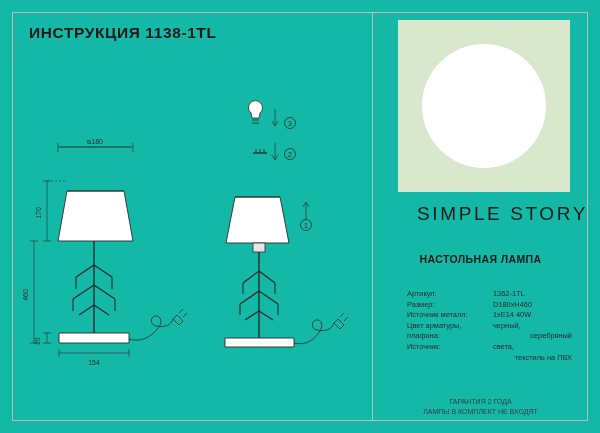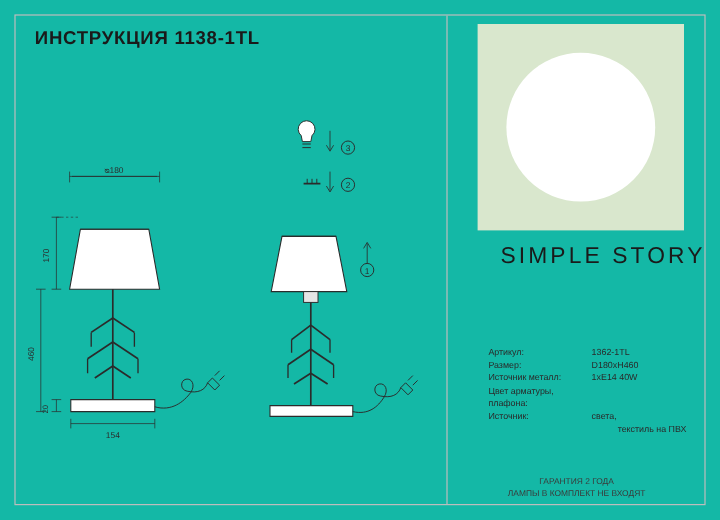--- a/index.html
+++ b/index.html
@@ -265,36 +265,41 @@
       <text x="277" y="144" font-size="7" text-anchor="middle">2</text>
       <text x="277" y="113" font-size="7" text-anchor="middle">3</text>
     </svg>
   </div>
 
   <div class="right">
     <div class="logo-box">
       <div class="logo-circle"></div>
     </div>
     <div class="brand">SIMPLE STORY</div>
+    <div class="product-type">НАСТОЛЬНАЯ ЛАМПА</div>
 
     <div class="specs">
       <div class="spec-row">
         <div class="spec-label">Артикул:</div>
         <div class="spec-value">1362-1TL</div>
       </div>
       <div class="spec-row">
         <div class="spec-label">Размер:</div>
         <div class="spec-value">D180xH460</div>
       </div>
       <div class="spec-row">
         <div class="spec-label">Источник металл:</div>
         <div class="spec-value">1xE14 40W</div>
       </div>
       <div class="spec-row">
         <div class="spec-label">Цвет арматуры, плафона:</div>
+        <div class="spec-value">
+          <span>черный,</span>
+          <span class="cont">серебряный</span>
+        </div>
       </div>
       <div class="spec-row">
         <div class="spec-label">Источник:</div>
         <div class="spec-value">
           <span>света,</span>
           <span class="cont">текстиль на ПВХ</span>
         </div>
       </div>
     </div>
 

